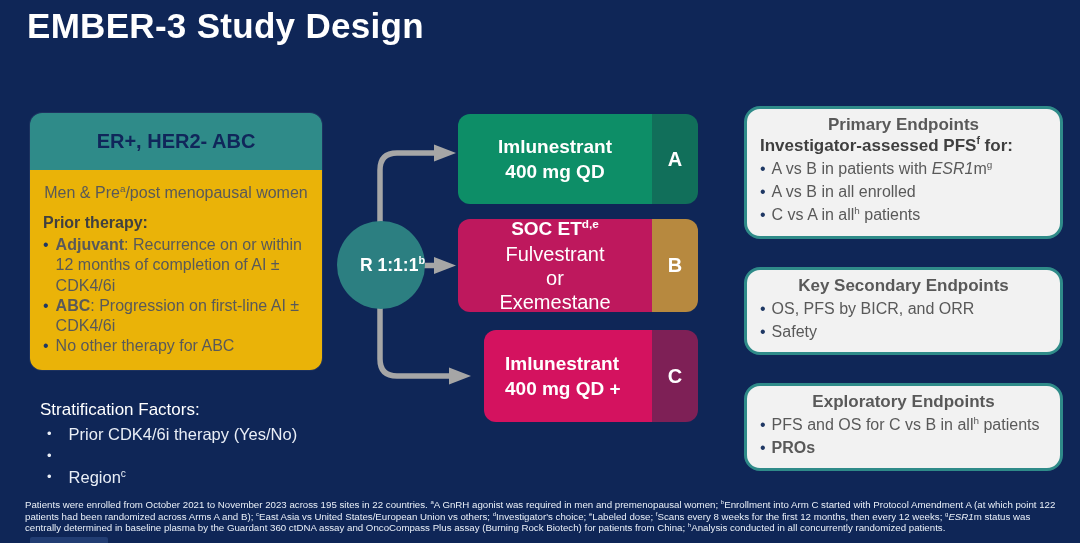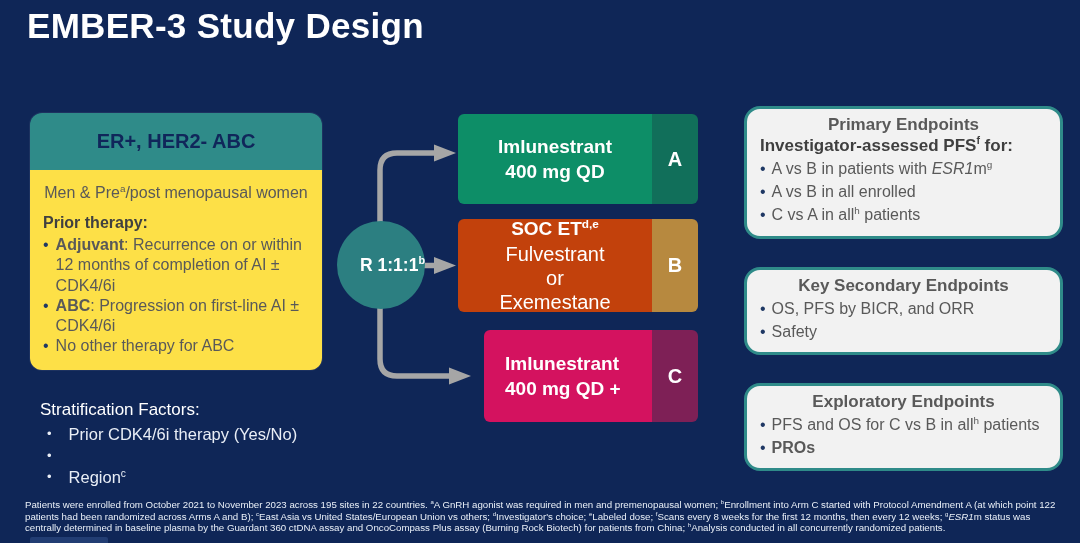--- a/index.html
+++ b/index.html
@@ -18,21 +18,21 @@
   .title {
     position:absolute; left:27px; top:6px; margin:0;
     color:#FFFFFF; font-size:35px; font-weight:bold; letter-spacing:.3px;
   }
 
   
   .pop-panel { position:absolute; left:30px; top:113px; width:292px; border-radius:12px;
                box-shadow:0 0 0 1px rgba(255,255,255,.06); }
   .pop-header { background:#2F8B89; color:#10265A; font-weight:bold; font-size:20px;
                 text-align:center; padding:17px 6px; border-radius:12px 12px 0 0; }
-  .pop-body { background:#fde047; border-radius:0 0 12px 12px;
+  .pop-body { background:#eab308; border-radius:0 0 12px 12px;
               padding:13px 13px 14px 13px; color:#595959; font-size:16px; line-height:1.26; }
   .pop-intro { text-align:center; margin:0 0 10px 0; }
   .pop-label { color:#404040; margin:0 0 2px 0; }
   .pop-bullet { display:flex; gap:7px; }
   .pop-bullet .dot { color:#1F3864; flex:0 0 auto; }
 
   
   .strat { position:absolute; left:40px; top:400px; width:330px; }
   .strat-title { color:#FFFFFF; font-weight:normal; font-size:17px; margin-bottom:4px; }
   .strat-row { display:flex; gap:17px; padding-left:7px; color:#E9EEF6;
@@ -42,31 +42,31 @@
   
   .arrows { position:absolute; left:0; top:0; }
   .arrows path { stroke:#A6A6A6; stroke-width:5.5; fill:none; }
   .arrows polygon { fill:#A6A6A6; }
   .r-circle { position:absolute; left:337px; top:221px; width:88px; height:88px;
               border-radius:50%; background:#2C7F81; color:#FFFFFF;
               display:flex; align-items:center; justify-content:flex-end;
               font-weight:bold; font-size:17.5px; }
 
   
-  .arm { position:absolute; display:flex; border-radius:6px; overflow:hidden; color:#FFFFFF; }
+  .arm { position:absolute; display:flex; border-radius:12px; overflow:hidden; color:#FFFFFF; }
   .arm-main { flex:1; display:flex; flex-direction:column; align-items:center; justify-content:center; }
   .arm-tab  { width:46px; display:flex; align-items:center; justify-content:center;
               font-weight:bold; font-size:20px; }
   .arm-line { font-weight:bold; font-size:19px; line-height:1.34; }
   .arm-sub  { font-size:20px; line-height:1.22; font-weight:normal; }
   .arm-a { left:458px; top:114px; width:240px; height:90px; }
   .arm-a .arm-main { background:#0D8E67; }
   .arm-a .arm-tab  { background:#116F5A; }
   .arm-b { left:458px; top:219px; width:240px; height:93px; }
-  .arm-b .arm-main { background:#c2410c; }
+  .arm-b .arm-main { background:#be185d; }
   .arm-b .arm-tab  { background:#B7893F; }
   .arm-c { left:484px; top:330px; width:214px; height:92px; }
   .arm-c .arm-main { background:#D4125F; align-items:flex-start; padding-left:21px; }
   .arm-c .arm-tab  { background:#7E2056; }
 
   
   .ep-panel { position:absolute; left:744px; width:319px; box-sizing:border-box;
               background:#F2F2F2; border:3px solid #2F8B89; border-radius:16px;
               padding:6px 13px 9px; color:#595959; font-size:16px; }
   .ep-primary { top:106px; }

